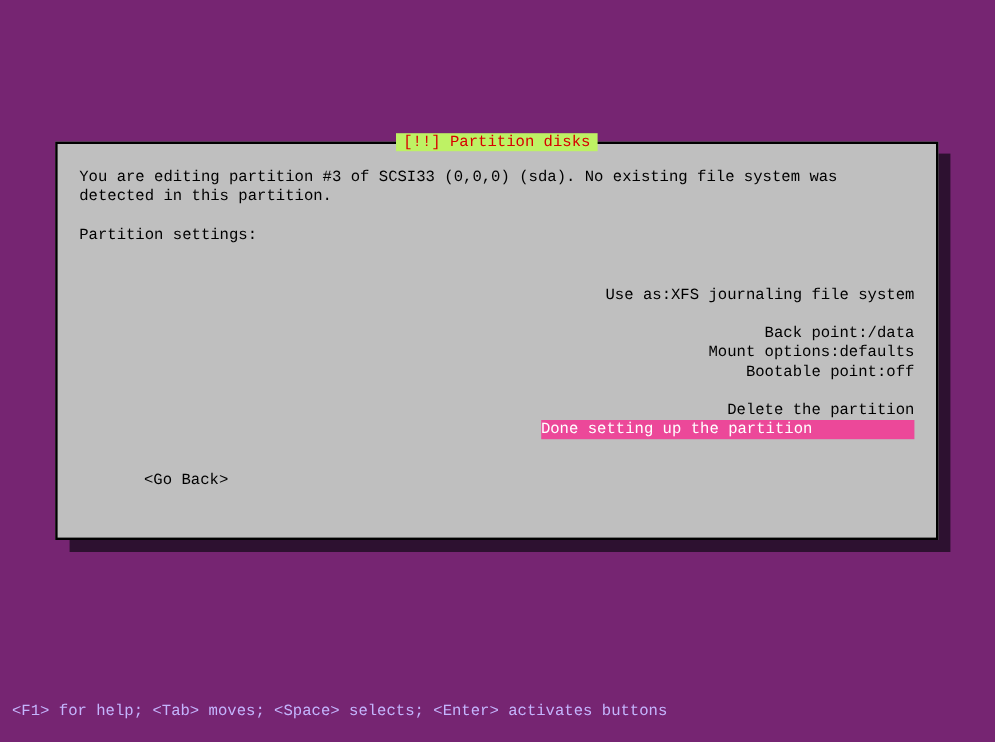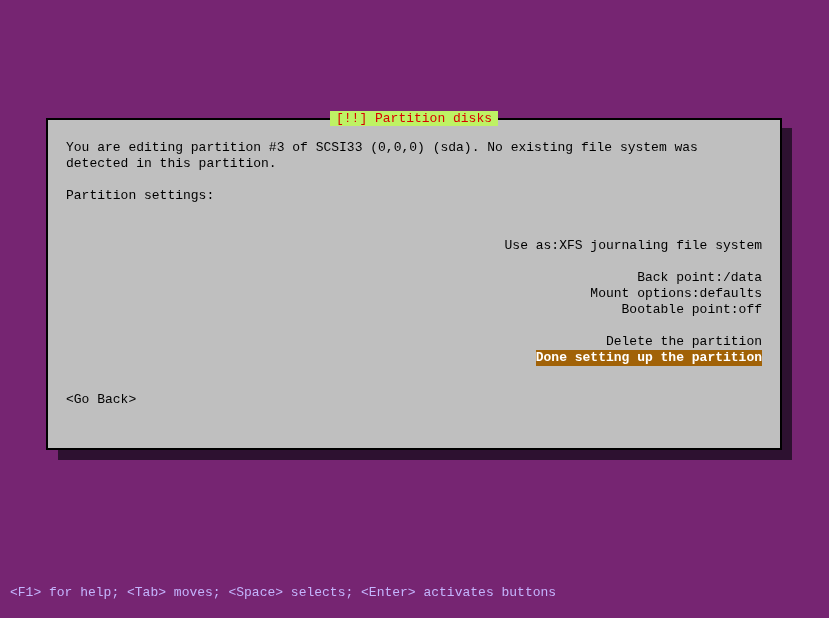--- a/index.html
+++ b/index.html
@@ -60,26 +60,27 @@
       text-align: right;
     }
     .row { white-space: pre; }
     .row .label { display: inline-block; width: 130px; }
     .gap { height: 16px; }
     .action {
       display: inline-block;
       cursor: pointer;
     }
     .action.selected {
-      background: #a16207;
+      background: #ec4899;
       color: #fff;
-      font-weight: bold;
+      padding-right: 85px;
     }
     .goback {
       margin-top: 26px;
+      margin-left: 54px;
       cursor: pointer;
     }
     .helpbar {
       position: absolute;
       bottom: 18px;
       left: 10px;
       color: #c4b5fd;
     }
   </style>
 </head>

